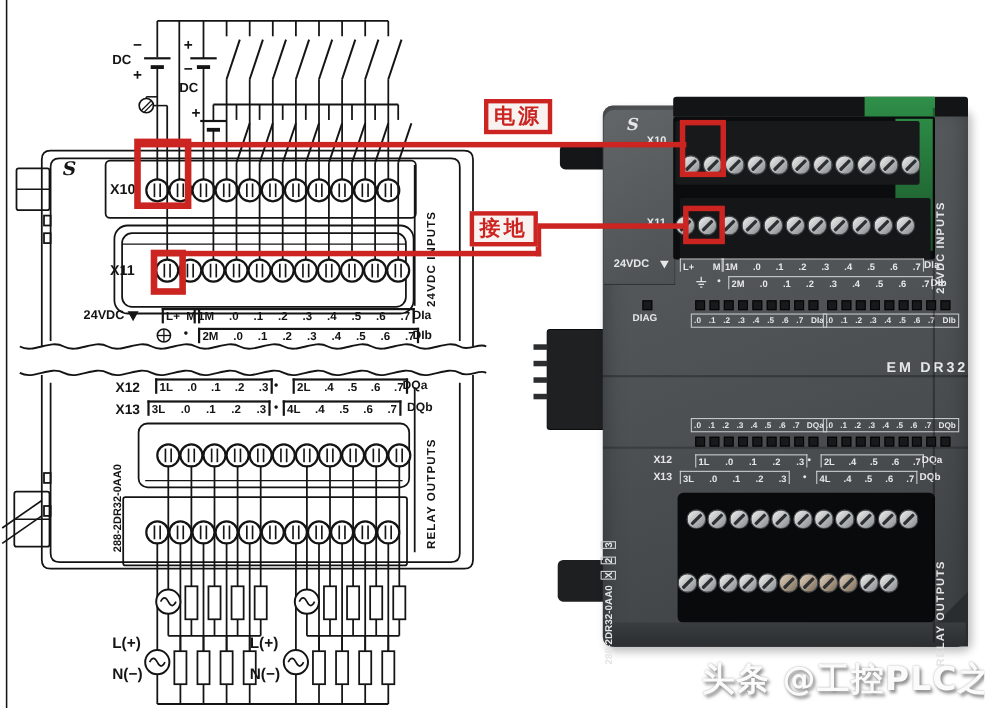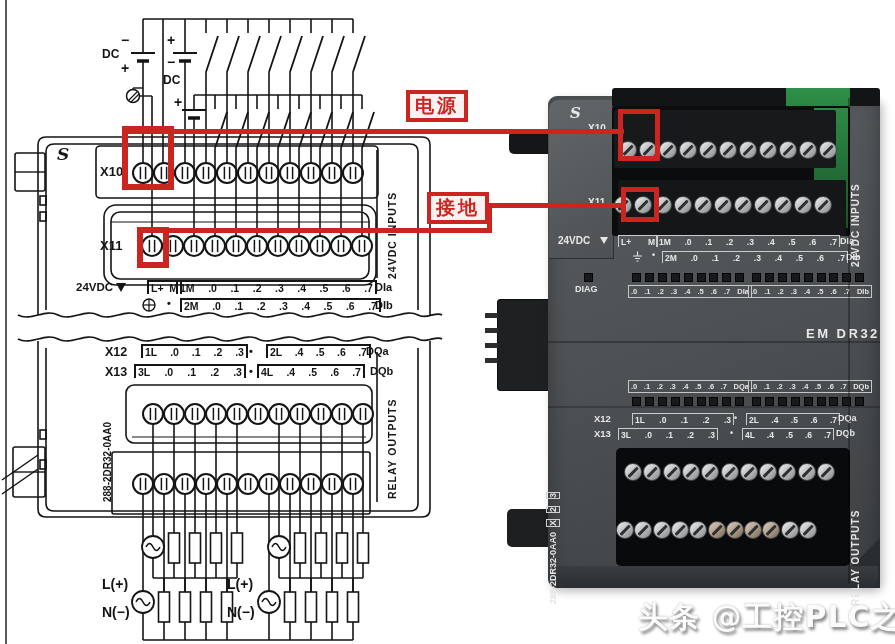--- a/index.html
+++ b/index.html
@@ -780,21 +780,21 @@
       <div class="led" style="left: 256px; top: 301px;"></div>
       <div class="led" style="left: 269px; top: 301px;"></div>
       <div class="led" style="left: 281px; top: 301px;"></div>
       <div class="led" style="left: 294px; top: 301px;"></div>
       <div class="led" style="left: 307px; top: 301px;"></div>
     </div>
 
   <div class="rline" style="left:124px;top:129px;width:500px;height:5px"></div>
   <div class="rbox" style="left:122px;top:126px;width:40px;height:52px;border-width:6px"></div>
   <div class="rbox" style="left:618px;top:109px;width:32px;height:42px;border-width:5px"></div>
-  <div class="rlabel" style="left:406px;top:90px;width:54px;height:24px">电源</div>
+  <div class="rlabel" style="left:440px;top:90px;width:54px;height:24px">电源</div>
 
   <div class="rline" style="left:140px;top:228px;width:352px;height:5px"></div>
   <div class="rline" style="left:487px;top:206px;width:5px;height:27px"></div>
   <div class="rline" style="left:487px;top:203px;width:136px;height:5px"></div>
   <div class="rbox" style="left:137px;top:227px;width:20px;height:29px;border-width:6px"></div>
   <div class="rbox" style="left:621px;top:187px;width:28px;height:25px;border-width:5px"></div>
   <div class="rlabel" style="left:427px;top:192px;width:54px;height:24px">接地</div>
 
   <div class="watermark" style="left:638px;top:597px">头条 @工控PLC之家</div>
 </div>

